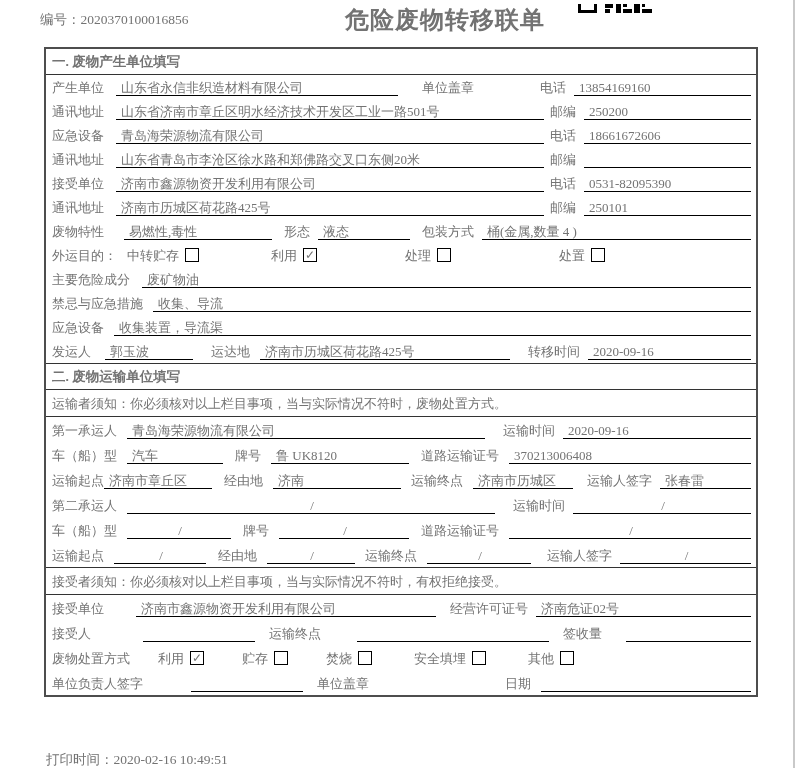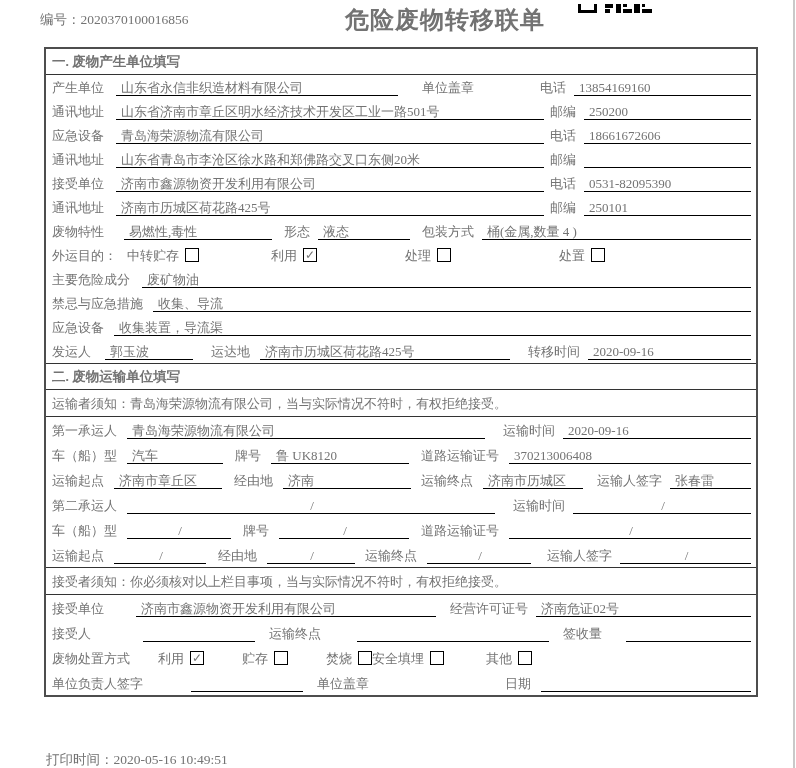--- a/index.html
+++ b/index.html
@@ -142,38 +142,38 @@
           <span class="lbl">发运人</span>
           <span class="u" style="width: 88px; margin-left: 14px;">郭玉波</span>
           <span class="lbl" style="margin-left: 18px;">运达地</span>
           <span class="u" style="width: 250px; margin-left: 10px;">济南市历城区荷花路425号</span>
           <span class="lbl" style="margin-left: 18px;">转移时间</span>
           <span class="u grow" style="margin-left: 8px;">2020-09-16</span>
         </div>
       </div>
       <div class="section s1">
         <div class="sec-header">二. 废物运输单位填写</div>
-        <div class="row note">运输者须知：青岛海荣源物流有限公司，当与实际情况不符时，有权拒绝接受。</div>
+        <div class="row note">运输者须知：你必须核对以上栏目事项，当与实际情况不符时，废物处置方式。</div>
         <div class="row">
           <span class="lbl">第一承运人</span>
           <span class="u" style="width: 358px; margin-left: 10px;">青岛海荣源物流有限公司</span>
           <span class="lbl" style="margin-left: 18px;">运输时间</span>
           <span class="u grow" style="margin-left: 8px;">2020-09-16</span>
         </div>
         <div class="row">
           <span class="lbl">车（船）型</span>
           <span class="u" style="width: 96px; margin-left: 10px;">汽车</span>
           <span class="lbl" style="margin-left: 12px;">牌号</span>
           <span class="u" style="width: 138px; margin-left: 10px;">鲁 UK8120</span>
           <span class="lbl" style="margin-left: 12px;">道路运输证号</span>
           <span class="u grow" style="margin-left: 10px;">370213006408</span>
         </div>
         <div class="row">
           <span class="lbl">运输起点</span>
-          <span class="u" style="width: 108px; margin-left: 10px;">济南市章丘区</span>
+          <span class="u" style="width: 108px; ">济南市章丘区</span>
           <span class="lbl" style="margin-left: 12px;">经由地</span>
           <span class="u" style="width: 128px; margin-left: 10px;">济南</span>
           <span class="lbl" style="margin-left: 10px;">运输终点</span>
           <span class="u" style="width: 100px; margin-left: 10px;">济南市历城区</span>
           <span class="lbl" style="margin-left: 14px;">运输人签字</span>
           <span class="u grow" style="margin-left: 8px;">张春雷</span>
         </div>
         <div class="row">
           <span class="lbl">第二承运人</span>
           <span class="u ctr" style="width: 368px; margin-left: 10px;">/</span>
@@ -222,37 +222,37 @@
             <span class="cb">✓</span>
           </span>
           <span class="cbwrap" style="margin-left: 38px;">
             <span class="lbl">贮存</span>
             <span class="cb"></span>
           </span>
           <span class="cbwrap" style="margin-left: 38px;">
             <span class="lbl">焚烧</span>
             <span class="cb"></span>
           </span>
-          <span class="cbwrap" style=" text-align: center;">
+          <span class="cbwrap" style="margin-left: 42px; text-align: center;">
             <span class="lbl">安全填埋</span>
             <span class="cb"></span>
           </span>
           <span class="cbwrap" style="margin-left: 42px;">
             <span class="lbl">其他</span>
             <span class="cb"></span>
           </span>
         </div>
         <div class="row">
           <span class="lbl">单位负责人签字</span>
           <span class="u" style="width: 112px; margin-left: 48px;"></span>
           <span class="lbl" style="margin-left: 14px;">单位盖章</span>
           <span class="lbl" style="margin-left: 136px;">日期</span>
           <span class="u grow" style="margin-left: 10px;"></span>
         </div>
       </div>
     </div>
 
   <div class="footer">
-    <span>打印时间：</span><span>2020-05-16  10:49:51</span>
+    <span>打印时间：</span><span>2020-02-16  10:49:51</span>
   </div>
 
   <div class="page-edge"></div>
 </div>
 
 </body></html>

